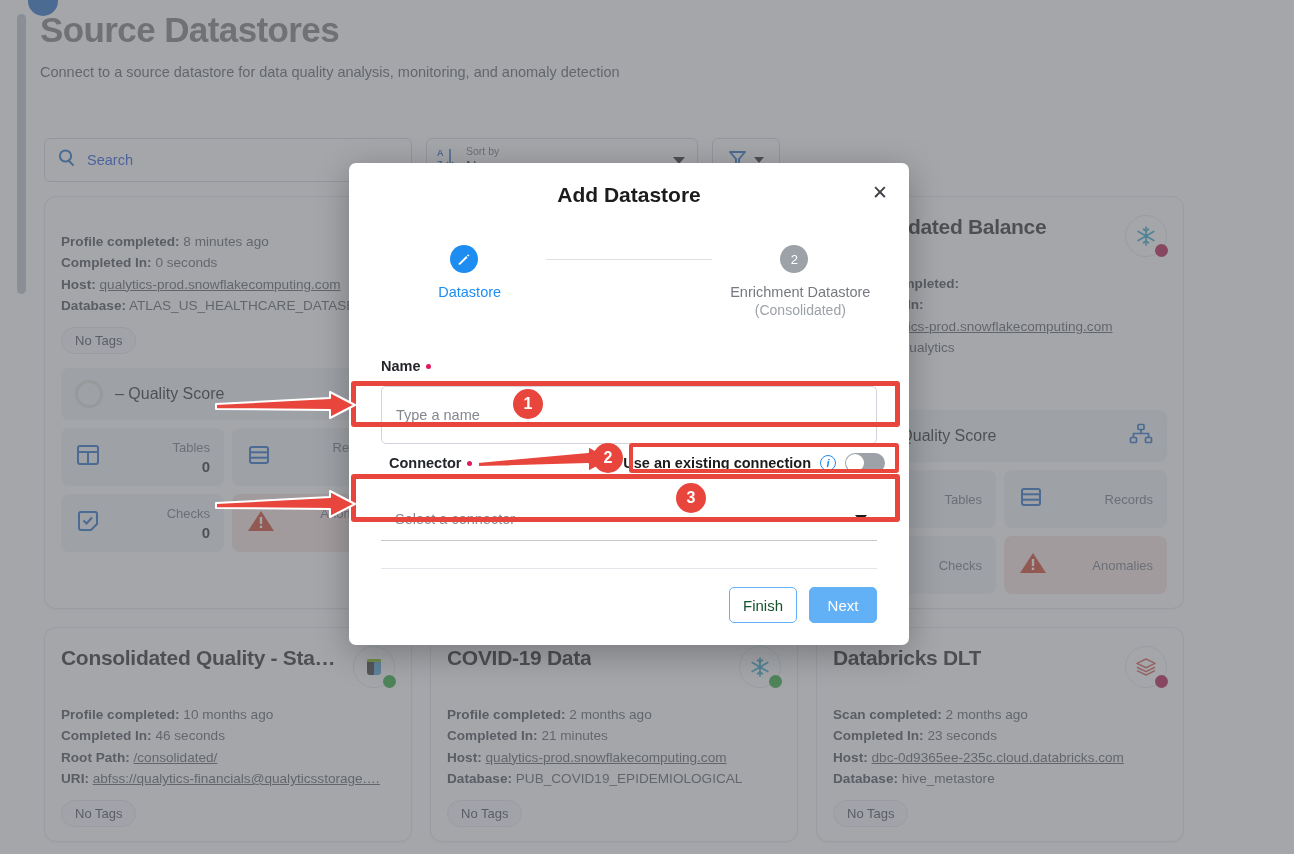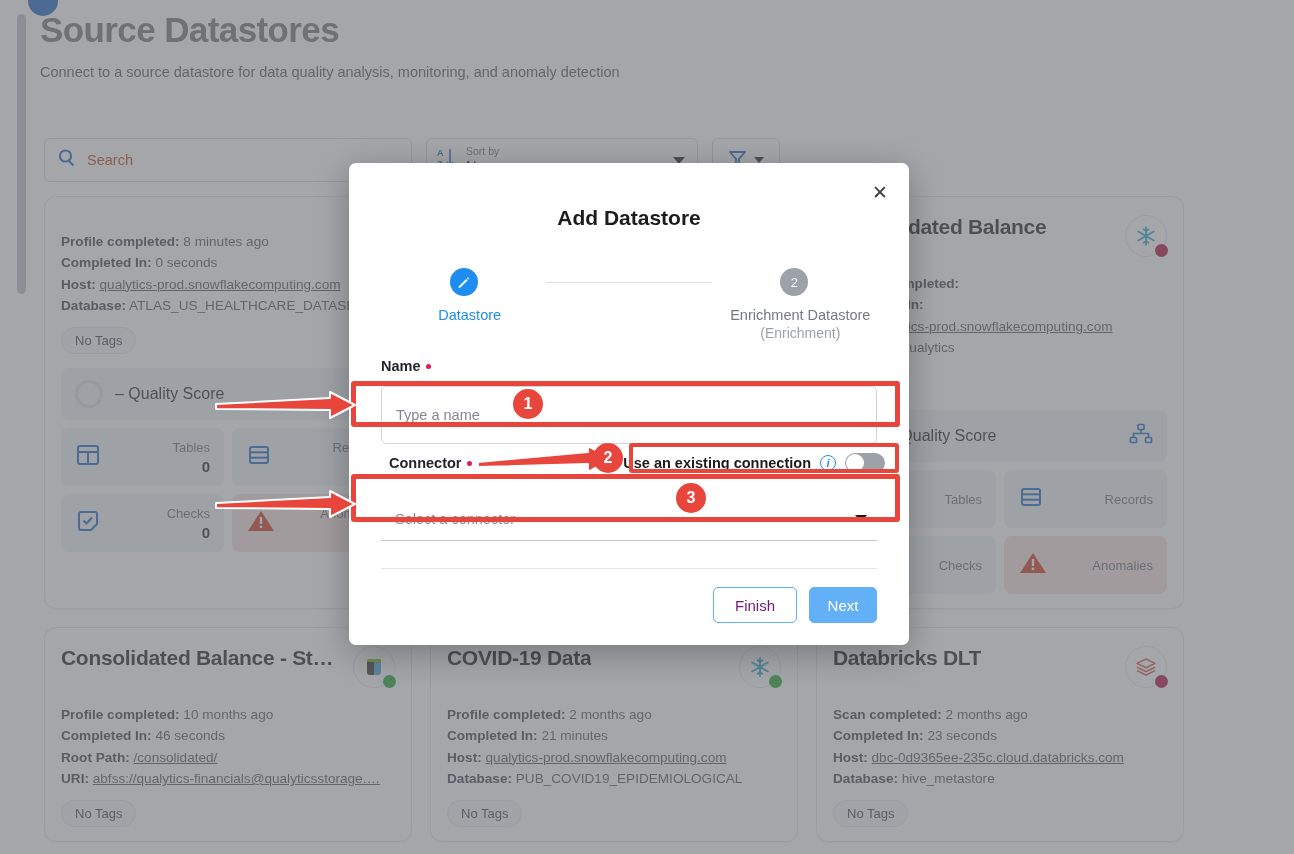--- a/index.html
+++ b/index.html
@@ -34,21 +34,21 @@
     position: absolute; left: 40px; top: 64px;
     font-size: 14.5px; color: #53565c;
   }
 
   
   .toolbar { position: absolute; left: 44px; top: 138px; display: flex; gap: 14px; align-items: center; }
   .search-box {
     width: 368px; height: 44px; border: 1px solid #d2d6dc; border-radius: 6px;
     background: #fff; display: flex; align-items: center; padding: 0 12px; gap: 10px;
   }
-  .search-box .ph { font-size: 14.5px; color: #c2410c; }
+  .search-box .ph { font-size: 14.5px; color: #1d4ed8; }
   .sort-box {
     width: 272px; height: 44px; border: 1px solid #d2d6dc; border-radius: 6px;
     background: #fff; display: flex; align-items: center; padding: 0 10px; gap: 9px; position: relative;
   }
   .sort-text { display: flex; flex-direction: column; line-height: 1.18; }
   .sort-label { font-size: 10.5px; color: #6b6f76; }
   .sort-value { font-size: 14.5px; color: #23262b; }
   .caret { position: absolute; right: 12px; width: 0; height: 0;
            border-left: 6px solid transparent; border-right: 6px solid transparent;
            border-top: 7px solid #1c1c1c; }
@@ -116,21 +116,21 @@
   .modal {
     position: absolute; left: 349px; top: 163px; width: 560px; height: 482px;
     background: #fff; border-radius: 7px; box-shadow: 0 8px 34px rgba(0,0,0,.28);
     padding: 0 32px;
   }
   .modal-close {
     position: absolute; right: 16px; top: 16px; width: 26px; height: 26px;
     display: flex; align-items: center; justify-content: center;
     font-size: 19px; color: #3d4047; cursor: pointer; line-height: 1;
   }
-  .modal-title { text-align: center; padding-top: 43px; font-size: 21px; font-weight: 700; color: #1c1c1c; }
+  .modal-title { text-align: center; padding-top: 20px; font-size: 21px; font-weight: 700; color: #1c1c1c; }
 
   .stepper { margin-top: 38px; display: flex; align-items: flex-start; justify-content: center; gap: 0; }
   .step { width: 190px; display: flex; flex-direction: column; align-items: center; }
   .step-circle {
     width: 28px; height: 28px; border-radius: 50%; display: flex;
     align-items: center; justify-content: center; color: #fff; font-size: 13px;
   }
   .step-circle.active { background: #1d8df2; }
   .step-circle.idle { background: #9da2a8; }
   .step-label { margin-top: 10px; font-size: 14.5px; text-align: center; line-height: 1.25; margin-left: 12px; }
@@ -166,21 +166,21 @@
     position: relative; background: #fff;
   }
   .select-caret { position: absolute; right: 10px; width: 0; height: 0;
                   border-left: 6px solid transparent; border-right: 6px solid transparent;
                   border-top: 7px solid #1c1c1c; }
 
   .modal-divider { position: absolute; left: 32px; right: 32px; top: 405px; height: 1px; background: #e2e5e9; }
   .modal-actions { position: absolute; right: 32px; top: 424px; display: flex; gap: 12px; }
   .btn { height: 36px; border-radius: 5px; font-size: 15px; display: flex; align-items: center;
          justify-content: center; cursor: pointer; }
-  .btn-outline { width: 84px; border: 1px solid #62b0f5; color: #701a75; background: #fff; }
+  .btn-outline { width: 68px; border: 1px solid #62b0f5; color: #14532d; background: #fff; }
   .btn-primary { width: 68px; background: #62b0f5; color: #fff; border: 1px solid #62b0f5; }
 
   
   .anno { position: absolute; pointer-events: none; }
   .hl-box { position: absolute; border: 5px solid #e8463c; border-radius: 3px; }
   .num-badge {
     position: absolute; width: 30px; height: 30px; border-radius: 50%; background: #e8463c;
     color: #fff; font-size: 16px; font-weight: 700; display: flex;
     align-items: center; justify-content: center;
   }
@@ -426,21 +426,21 @@
                     <polygon points="15,3 28,23 2,23" fill="#d0321a"></polygon>
                     <rect x="13.8" y="9" width="2.4" height="7" fill="#fff"></rect>
                     <rect x="13.8" y="17.6" width="2.4" height="2.4" fill="#fff"></rect>
                   </svg></span>
                 <span class="tile-txt"><span class="tile-k">Anomalies</span><br><span class="tile-v"></span></span>
               </div>
             </div>
           </div>
           <div class="card">
             <div class="card-head">
-              <div class="card-title">Consolidated Balance - Sta…</div>
+              <div class="card-title">Consolidated Quality - Sta…</div>
               <div class="logo-wrap">
                 <div class="logo-circle">
                   <svg width="26" height="26" viewBox="0 0 26 26">
                     <rect x="6" y="5" width="14" height="4" rx="1.2" fill="#7cbb00"></rect>
                     <path d="M6 8 h7 v13 h-4 a3 3 0 0 1 -3 -3 Z" fill="#2d2d2d"></path>
                     <path d="M13 8 h7 v10 a3 3 0 0 1 -3 3 h-4 Z" fill="#4aa3d8"></path>
                   </svg>
                 </div>
                 <div class="status-dot dot-green"></div>
               </div>
@@ -519,21 +519,21 @@
               <path d="M10 3.2 L11 2.2 L12.4 3.6 L11.4 4.6 Z" fill="#fff"></path>
             </svg>
         </div>
         <div class="step-label active">Datastore</div>
       </div>
       <div class="step-line"></div>
       <div class="step">
         <div class="step-circle idle">2</div>
         <div class="step-label idle">
           <span>Enrichment Datastore</span><br>
-          <span class="step-sub">(Enrichment)</span>
+          <span class="step-sub">(Consolidated)</span>
         </div>
       </div>
     </div>
 
     <div class="name-group">
       <div class="field-label">
         <span>Name</span><span class="req"></span>
       </div>
       <div class="txt-input">
         <span>Type a name</span>

